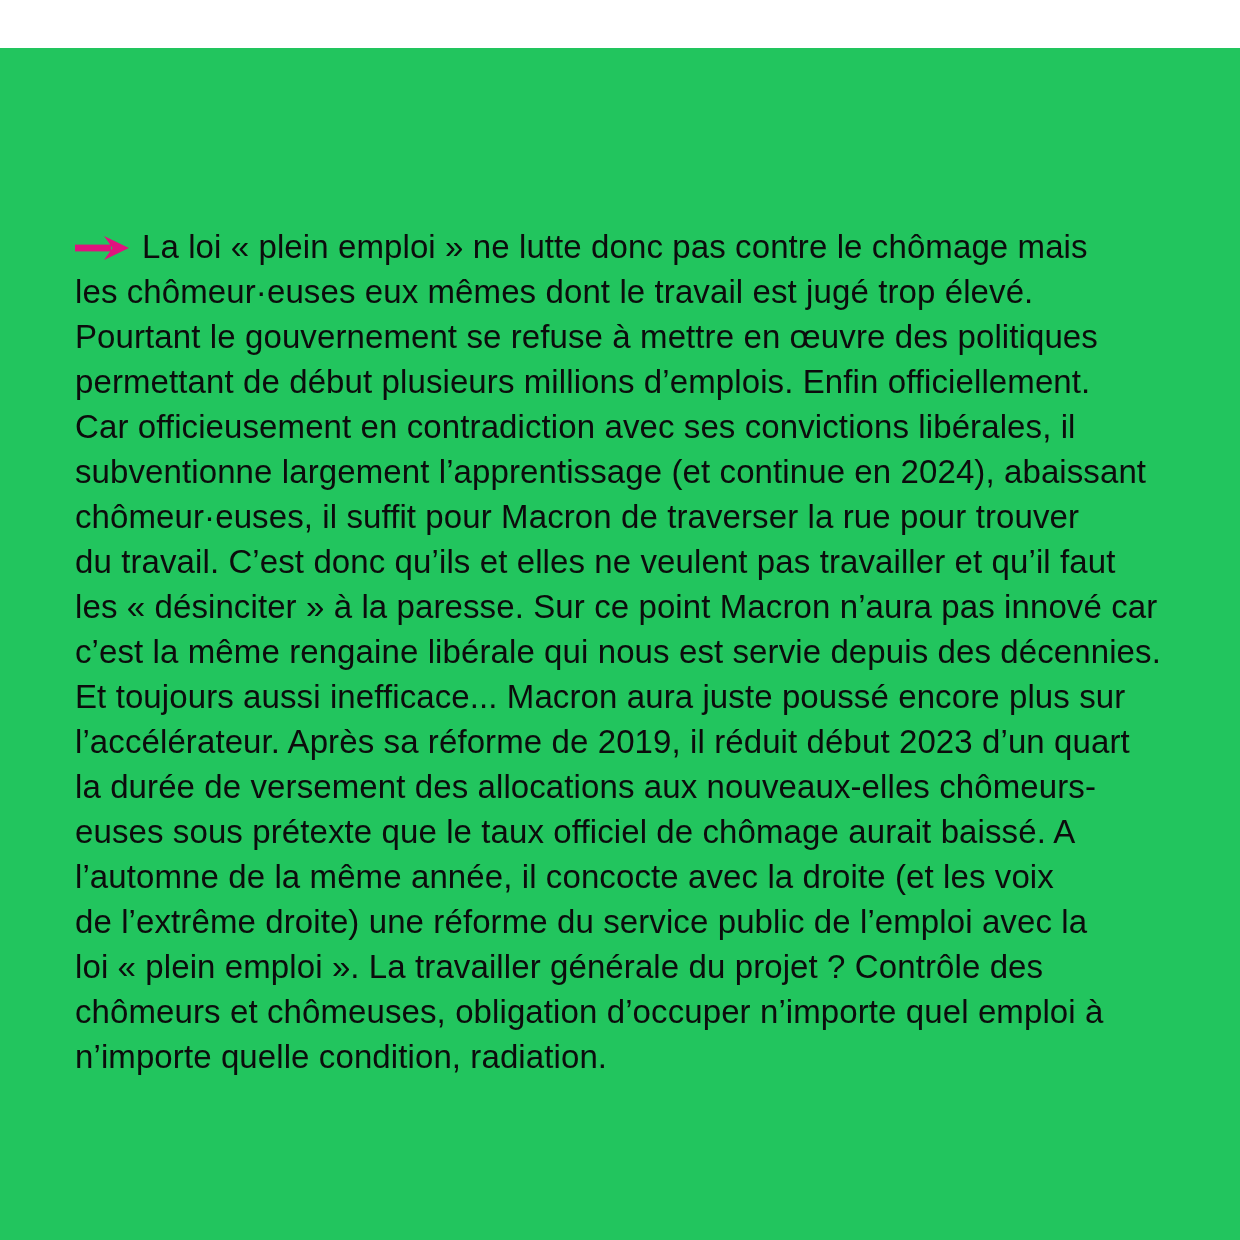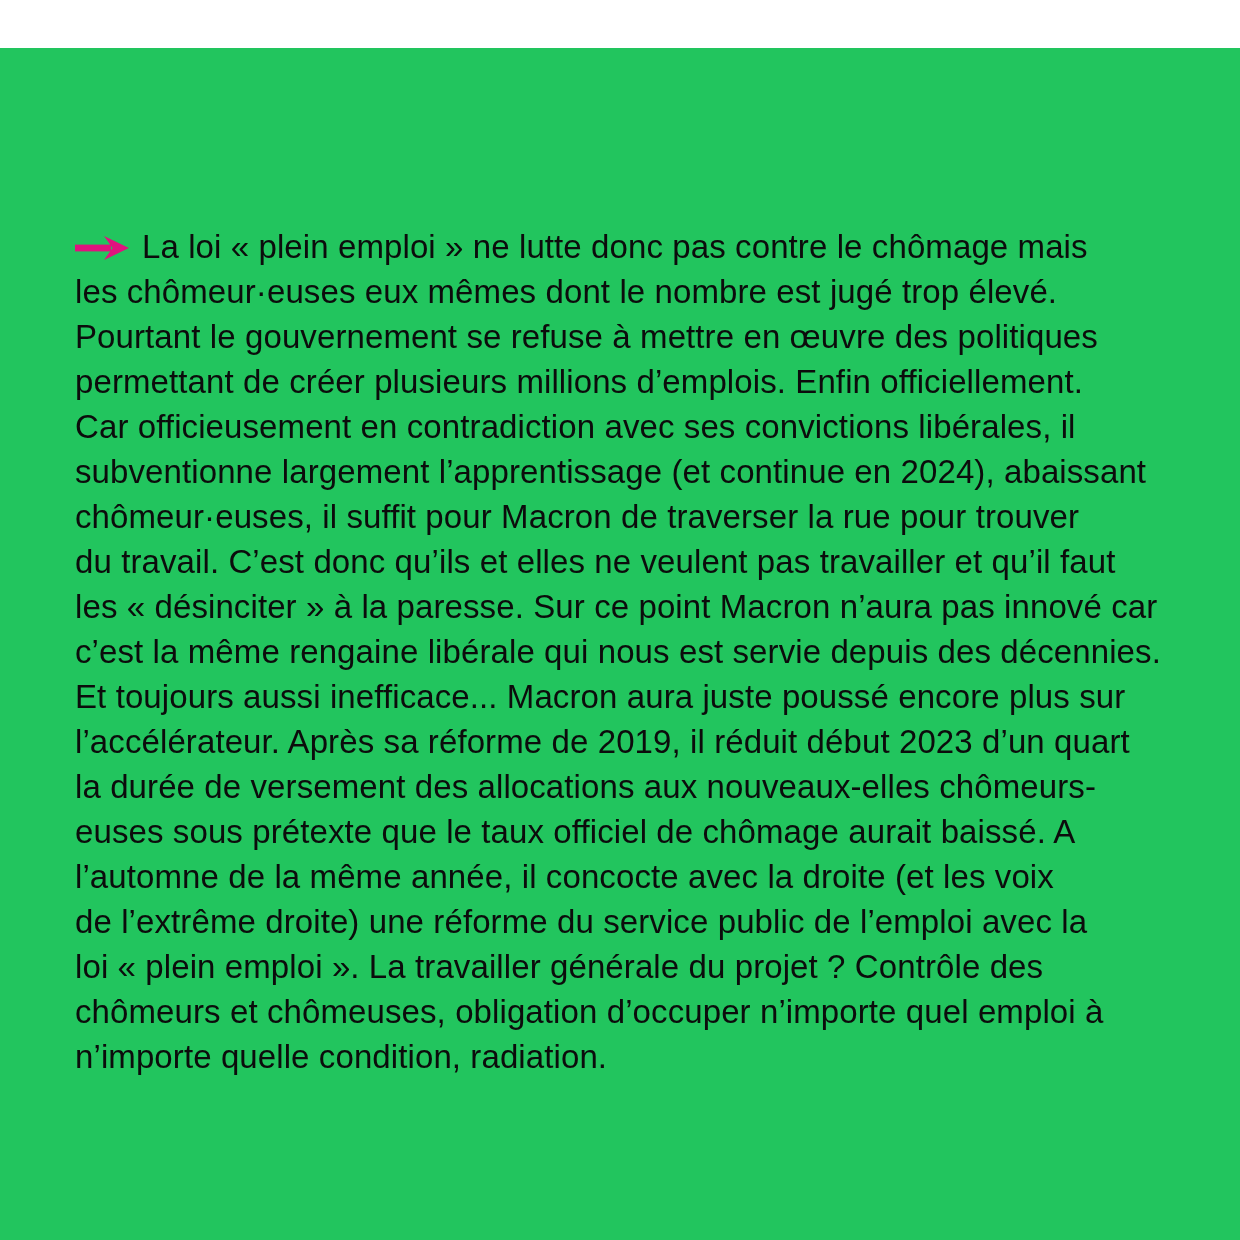--- a/index.html
+++ b/index.html
@@ -50,23 +50,23 @@
 
     <div class="line">
       <span class="arrow">
         <svg viewBox="0 0 54 24" xmlns="http://www.w3.org/2000/svg" aria-hidden="true">
           <rect x="0" y="8.6" width="36" height="6.8" fill="#e0137e"></rect>
           <path d="M29 0 L54 12 L29 24 L37.5 12 Z" fill="#e0137e"></path>
         </svg>
       </span><span>La loi « plein emploi » ne lutte donc pas contre le chômage mais</span>
     </div>
 
-    <div class="line">les chômeur·euses eux mêmes dont le nombre est jugé trop élevé.</div>
+    <div class="line">les chômeur·euses eux mêmes dont le travail est jugé trop élevé.</div>
     <div class="line">Pourtant le gouvernement se refuse à mettre en œuvre des politiques</div>
-    <div class="line">permettant de créer plusieurs millions d’emplois. Enfin officiellement.</div>
+    <div class="line">permettant de début plusieurs millions d’emplois. Enfin officiellement.</div>
     <div class="line">Car officieusement en contradiction avec ses convictions libérales, il</div>
     <div class="line">subventionne largement l’apprentissage (et continue en 2024), abaissant</div>
     <div class="line">chômeur·euses, il suffit pour Macron de traverser la rue pour trouver</div>
     <div class="line">du travail. C’est donc qu’ils et elles ne veulent pas travailler et qu’il faut</div>
     <div class="line">les « désinciter » à la paresse. Sur ce point Macron n’aura pas innové car</div>
     <div class="line">c’est la même rengaine libérale qui nous est servie depuis des décennies.</div>
     <div class="line">Et toujours aussi inefficace... Macron aura juste poussé encore plus sur</div>
     <div class="line">l’accélérateur. Après sa réforme de 2019, il réduit début 2023 d’un quart</div>
     <div class="line">la durée de versement des allocations aux nouveaux-elles chômeurs-</div>
     <div class="line">euses sous prétexte que le taux officiel de chômage aurait baissé. A</div>

